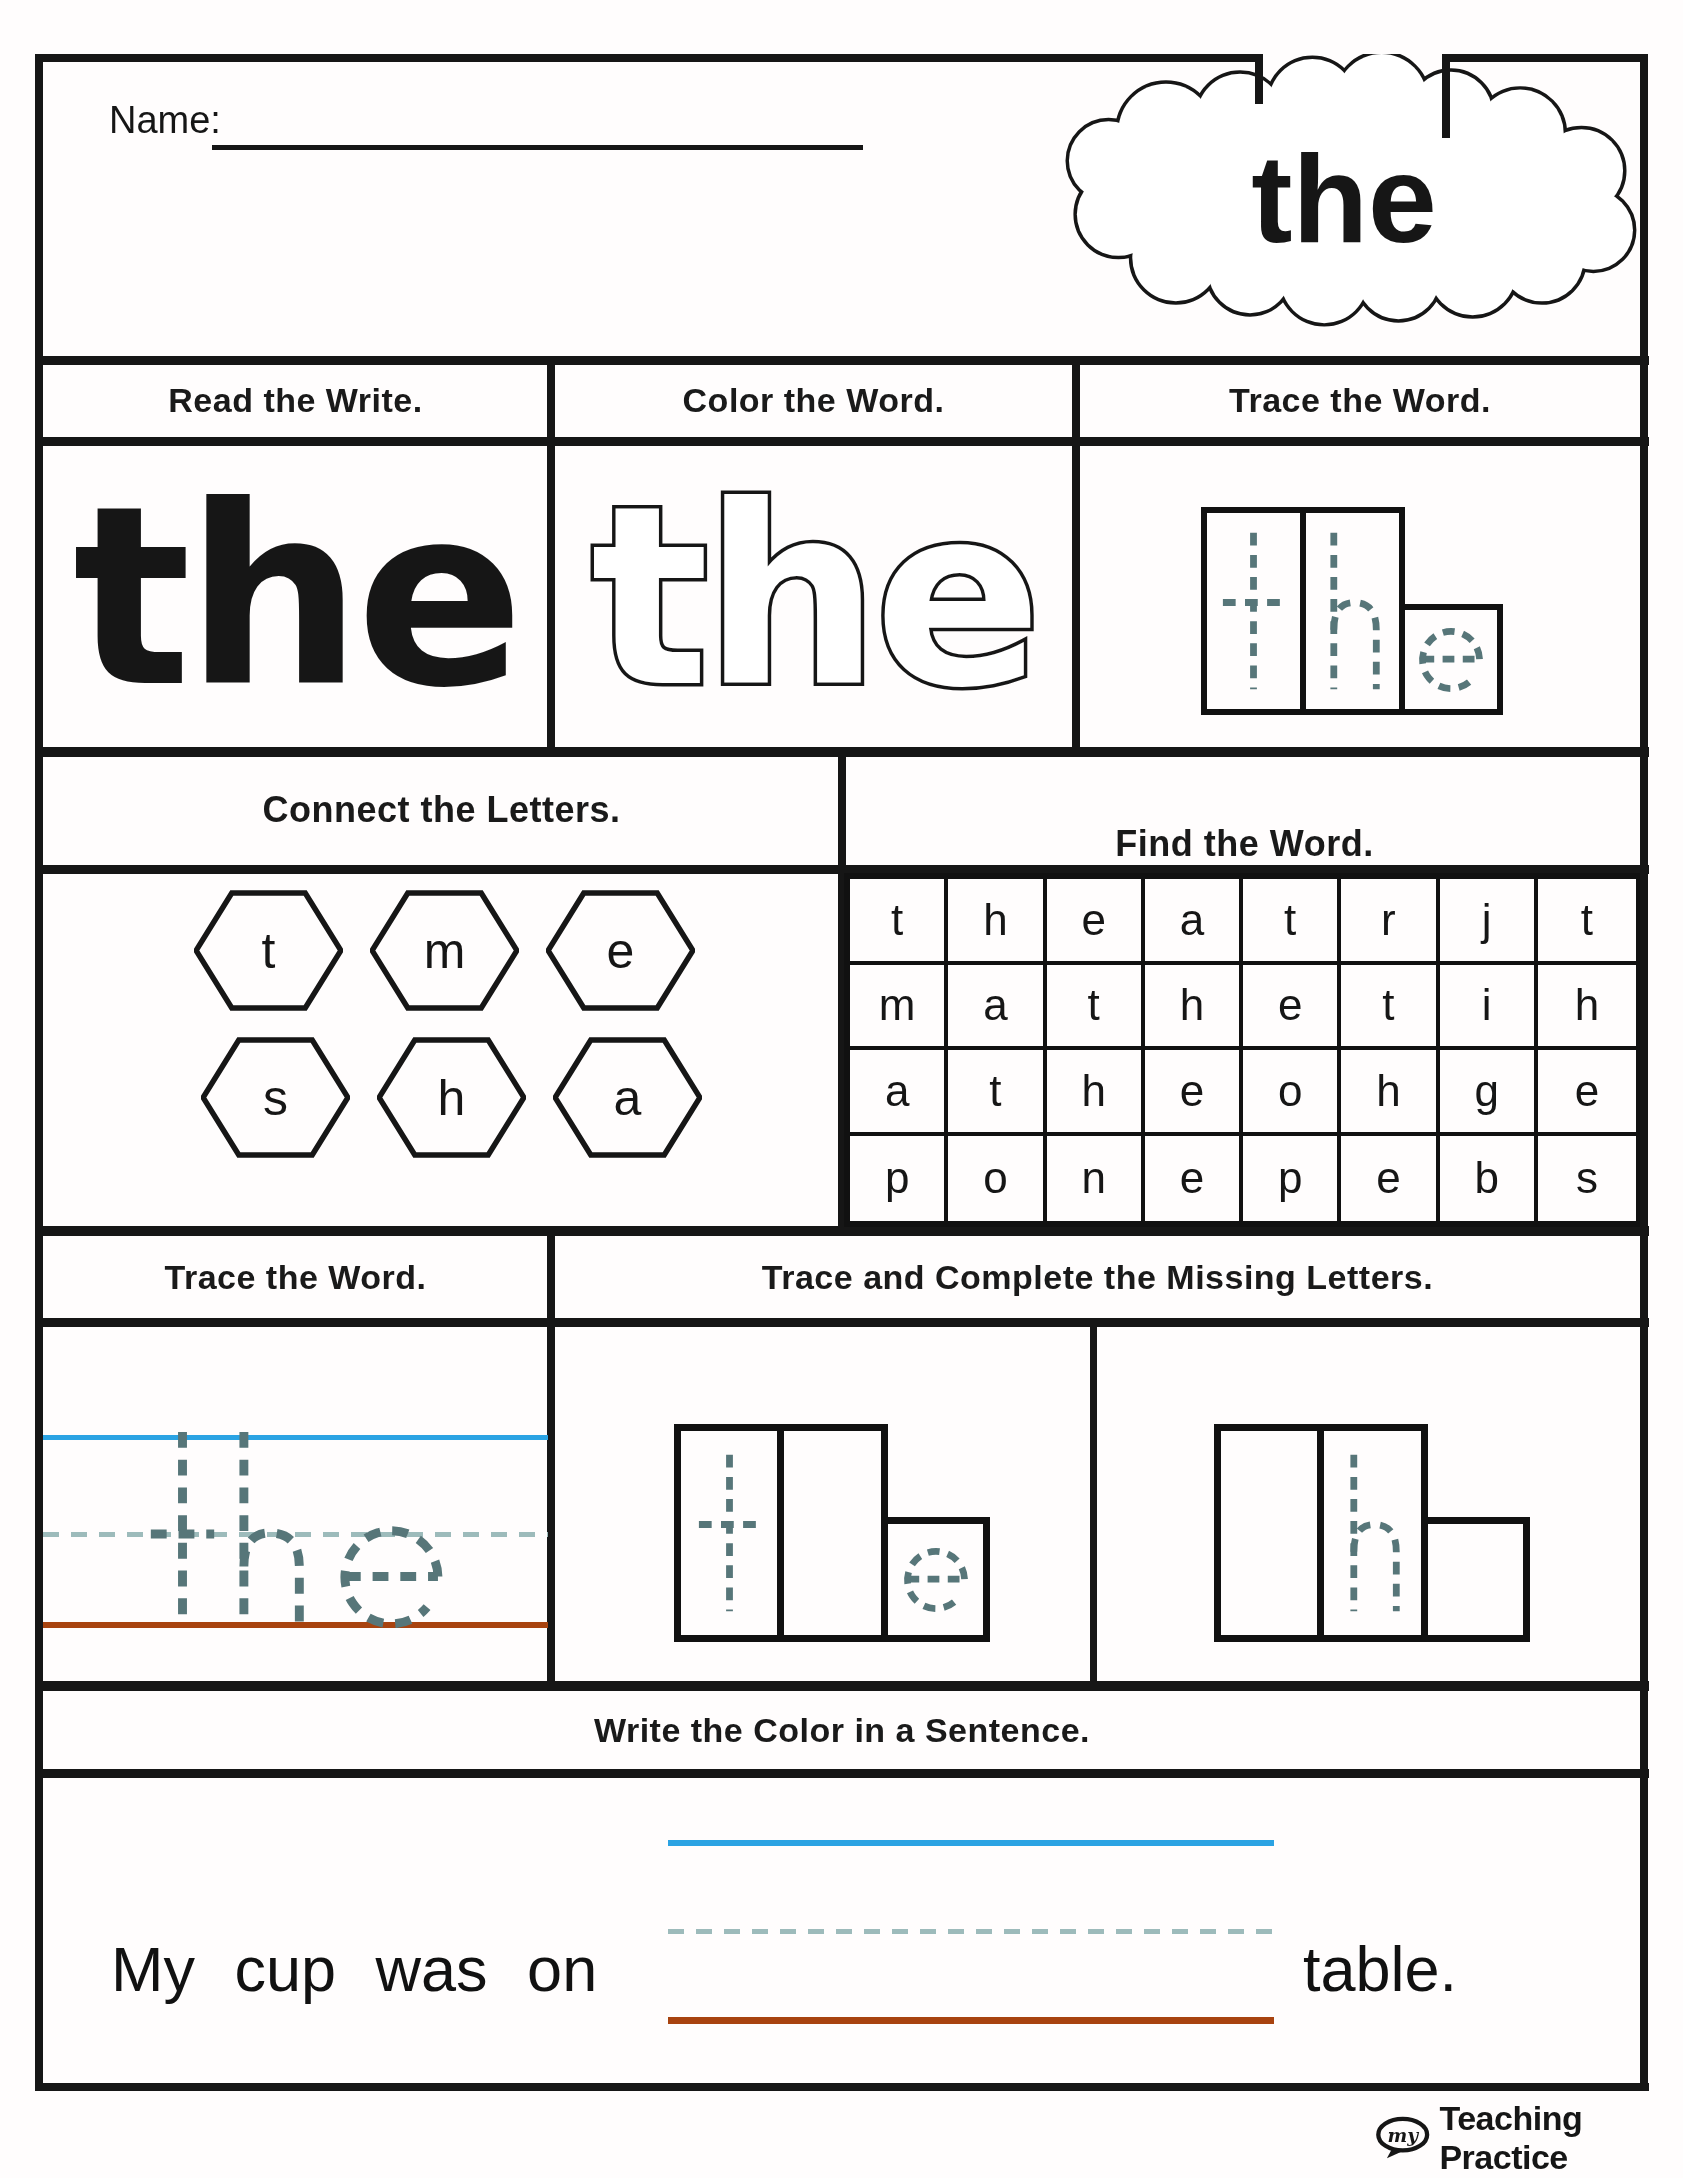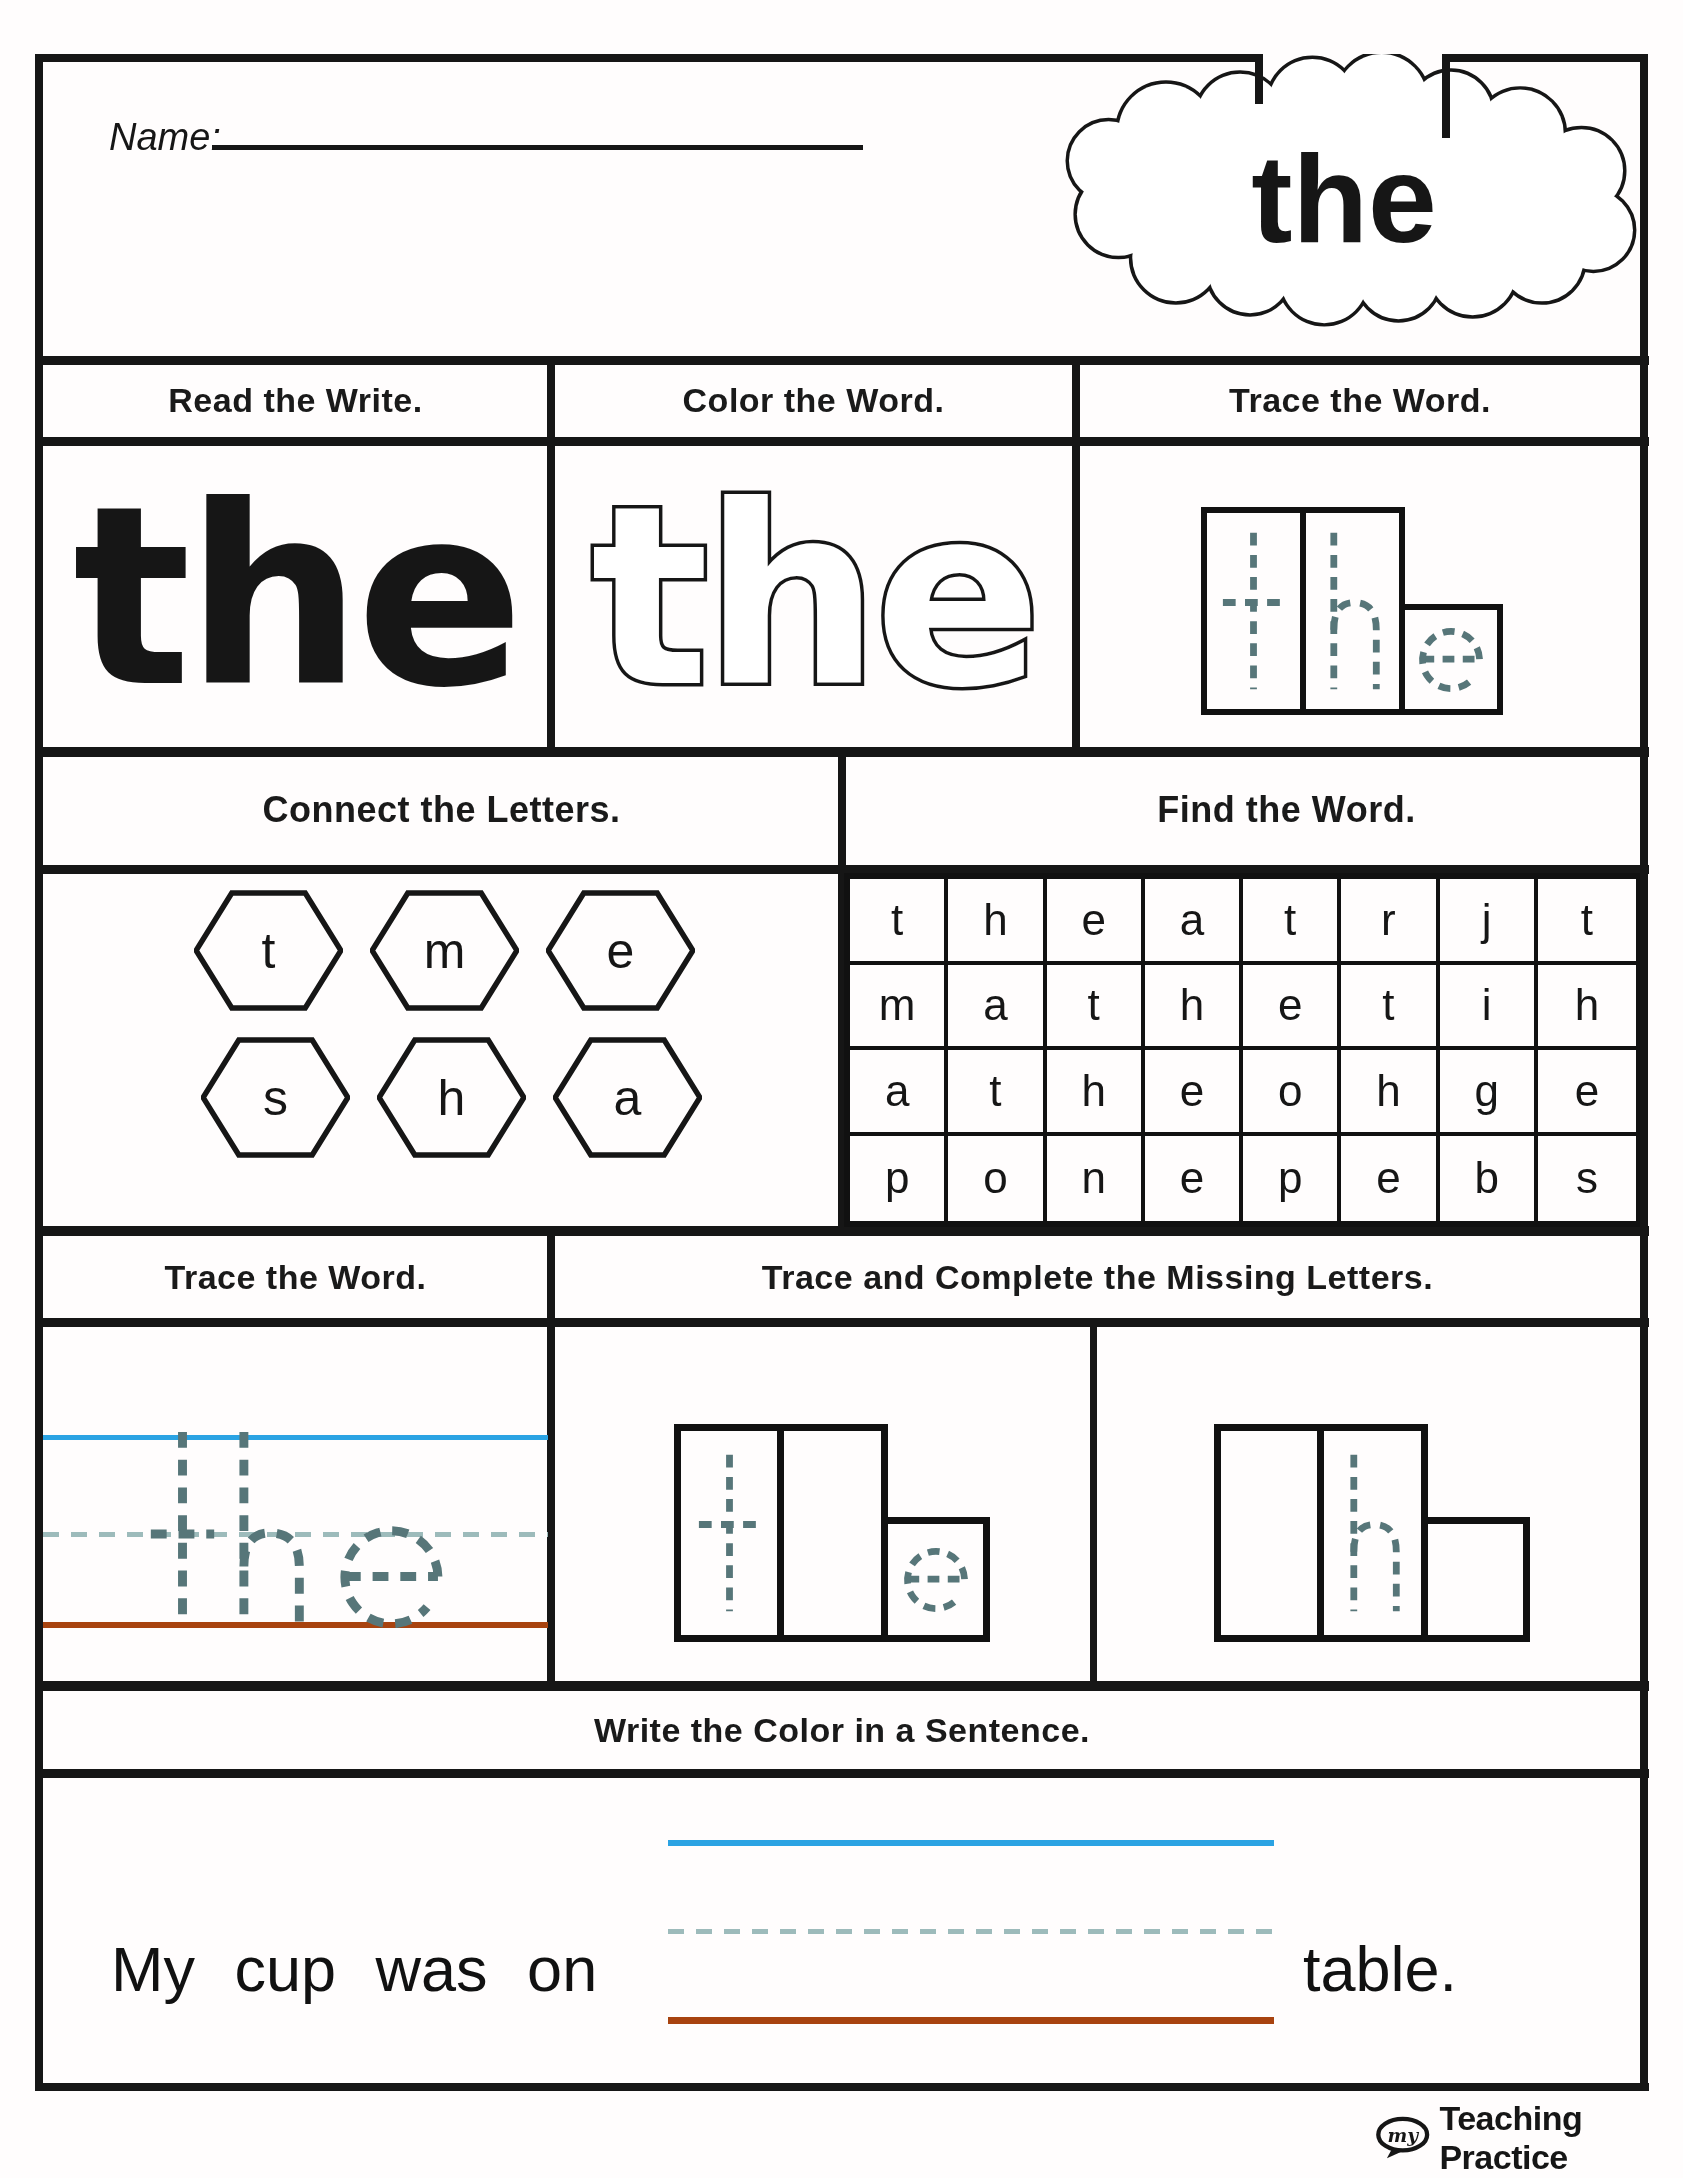--- a/index.html
+++ b/index.html
@@ -35,21 +35,21 @@
   .brand{font-size:34px;font-weight:bold;color:#161616;letter-spacing:-0.5px;}
   .namelabel{font-size:38px;font-weight:500;}
   .title{font-size:54px;font-weight:bold;letter-spacing:0;}
   svg text{font-family:"Liberation Sans",sans-serif;}
 </style>
 </head>
 <body>
 
 <div class="sheet">
 
-  <div class="abs namelabel" style="left:109px;top:116px;font-style:italic;">Name:</div>
+  <div class="abs namelabel" style="left:109px;top:99px;">Name:</div>
   <div class="abs ink" style="left:212px;top:145px;width:651px;height:5px;"></div>
 
 
   <div class="abs" style="left:1047px;top:54px;width:599px;height:282px;z-index:2;">
     <svg width="599" height="282" viewBox="0 0 605 285">
       <g stroke="#161616" stroke-width="7" fill="#ffffff">
         <circle cx="120" cy="78" r="48"></circle>
           <circle cx="195" cy="64" r="44"></circle>
         <circle cx="268" cy="49" r="44"></circle>
           <circle cx="338" cy="46" r="46"></circle>
@@ -139,21 +139,21 @@
   <div class="tracebox" style="left:1399px;top:604px;width:92px;height:99px;">
     <svg width="84" height="91" viewBox="0 0 100 105">
       <g stroke="#577679" stroke-width="8" fill="none" stroke-dasharray="14 10">
         <path d="M16 52 H84"></path>
           <path d="M84 52 A34 34 0 1 0 76 75"></path>
       </g>
     </svg>
   </div>
 
   <div class="abs hdr" style="left:43px;top:755px;width:797px;height:110px;font-size:36px;">Connect the Letters.</div>
-  <div class="abs hdr" style="left:847px;top:755px;width:795px;height:110px;font-size:36px;margin-left:42px;">Find the Word.</div>
+  <div class="abs hdr" style="left:847px;top:789px;width:795px;height:110px;font-size:36px;">Find the Word.</div>
 
   <div class="hexwrap" style="left:194px;top:887px;">
     <svg width="149" height="127" viewBox="0 0 150 128">
       <polygon points="38,6 112,6 148,64 112,122 38,122 2,64" fill="#fffdfd" stroke="#161616" stroke-width="5.5"></polygon>
       </svg>
     <div class="letter">t</div>
   </div>
   <div class="hexwrap" style="left:370px;top:887px;">
     <svg width="149" height="127" viewBox="0 0 150 128">
       <polygon points="38,6 112,6 148,64 112,122 38,122 2,64" fill="#fffdfd" stroke="#161616" stroke-width="5.5"></polygon>

